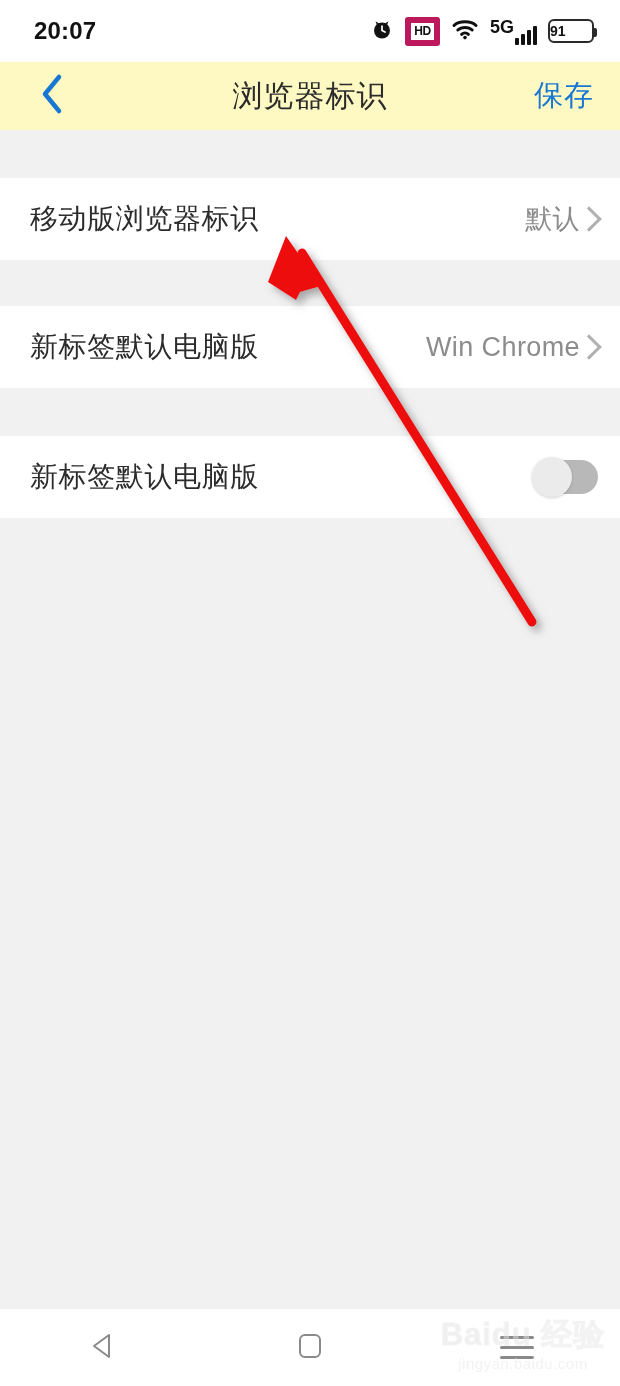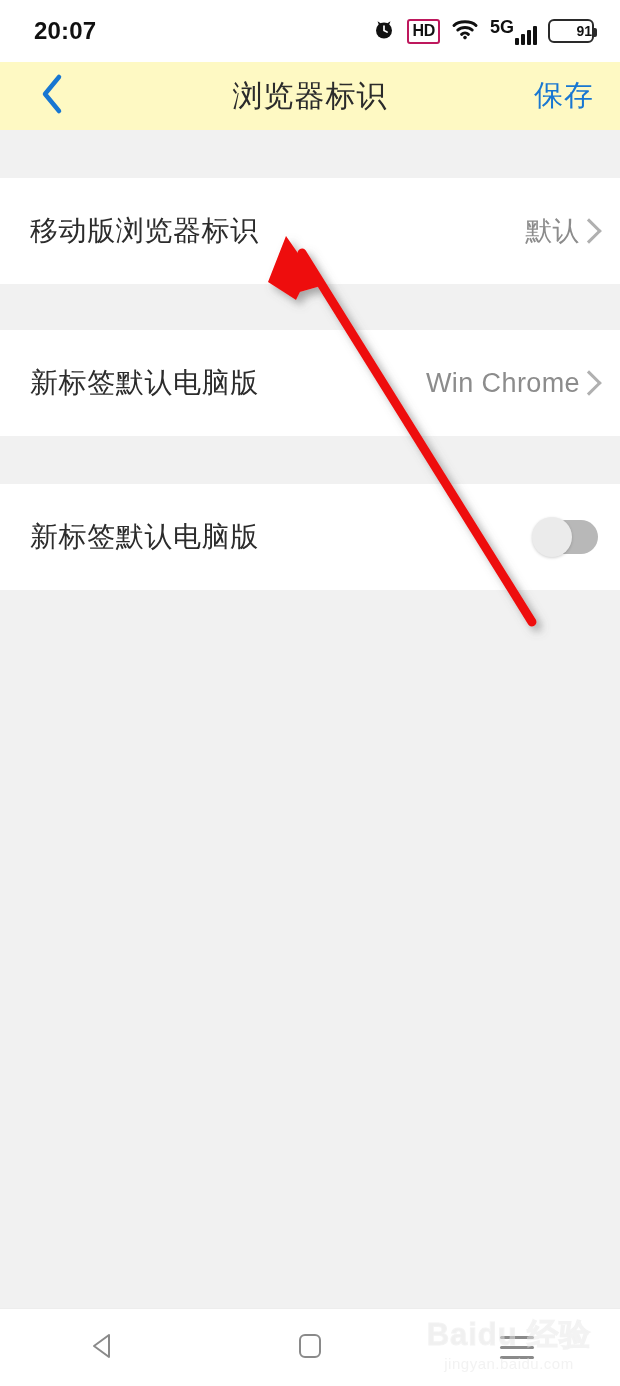--- a/index.html
+++ b/index.html
@@ -30,23 +30,23 @@
     color:#111;
     letter-spacing:0.2px;
   }
   .status-icons {
     display:flex;
     align-items:center;
     gap:11px;
   }
   .ic { display:block; }
   .hd-badge {
-    border:2px solid #be185d;
+    border:6px solid #be185d;
     border-radius:3px;
-    font-size:16px;
+    font-size:12px;
     font-weight:bold;
     color:#111;
     line-height:1;
     padding:2px 3px 3px 3px;
     letter-spacing:-0.3px;
   }
   .fiveg {
     display:flex;
     align-items:flex-end;
     gap:1px;
@@ -62,21 +62,21 @@
   .bars i { width:4px; background:#111; border-radius:1px; display:block; }
   .bars i:nth-child(1){ height:7px; }
   .bars i:nth-child(2){ height:11px; }
   .bars i:nth-child(3){ height:15px; }
   .bars i:nth-child(4){ height:19px; }
   .battery {
     position:relative;
     width:46px; height:24px;
     border:2px solid #2a2a2a;
     border-radius:6px;
-    display:flex; align-items:center; justify-content:flex-end;
+    display:flex; align-items:center; justify-content:flex-start;
   }
   .battery:after {
     content:"";
     position:absolute;
     right:-5px; top:7px;
     width:3px; height:9px;
     background:#2a2a2a;
     border-radius:0 2px 2px 0;
   }
   .battery span {
@@ -119,21 +119,21 @@
   }
 
   
   .content { background:#f1f1f1; }
   .gap { background:#f1f1f1; }
   .gap-1 { height:48px; }
   .gap-2 { height:46px; }
   .gap-3 { height:48px; }
   .row {
     background:#ffffff;
-    height:106px;
+    height:82px;
     display:flex;
     align-items:center;
     padding:0 22px 0 30px;
     cursor:pointer;
   }
   .row-label {
     font-size:28px;
     color:#2c2c2c;
     letter-spacing:0.6px;
   }
@@ -195,21 +195,21 @@
   .hamburger i {
     display:block;
     width:34px; height:3px;
     background:#8a8a8a;
     border-radius:2px;
   }
 
   
   .watermark {
     position:absolute;
-    right:18px; bottom:14px;
+    right:4px; bottom:14px;
     width:186px;
     text-align:center;
     pointer-events:none;
     opacity:0.5;
   }
   .wm-main {
     font-size:31px;
     font-weight:bold;
     color:#e2e2e2;
     letter-spacing:1px;

